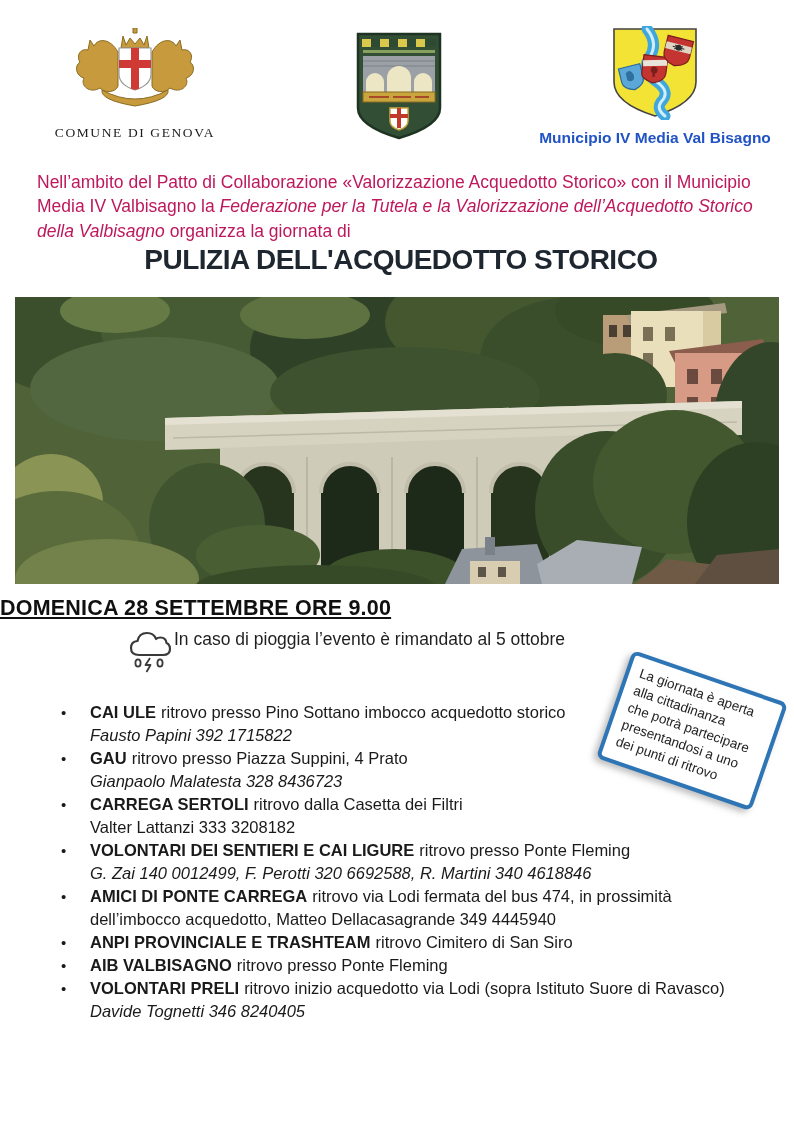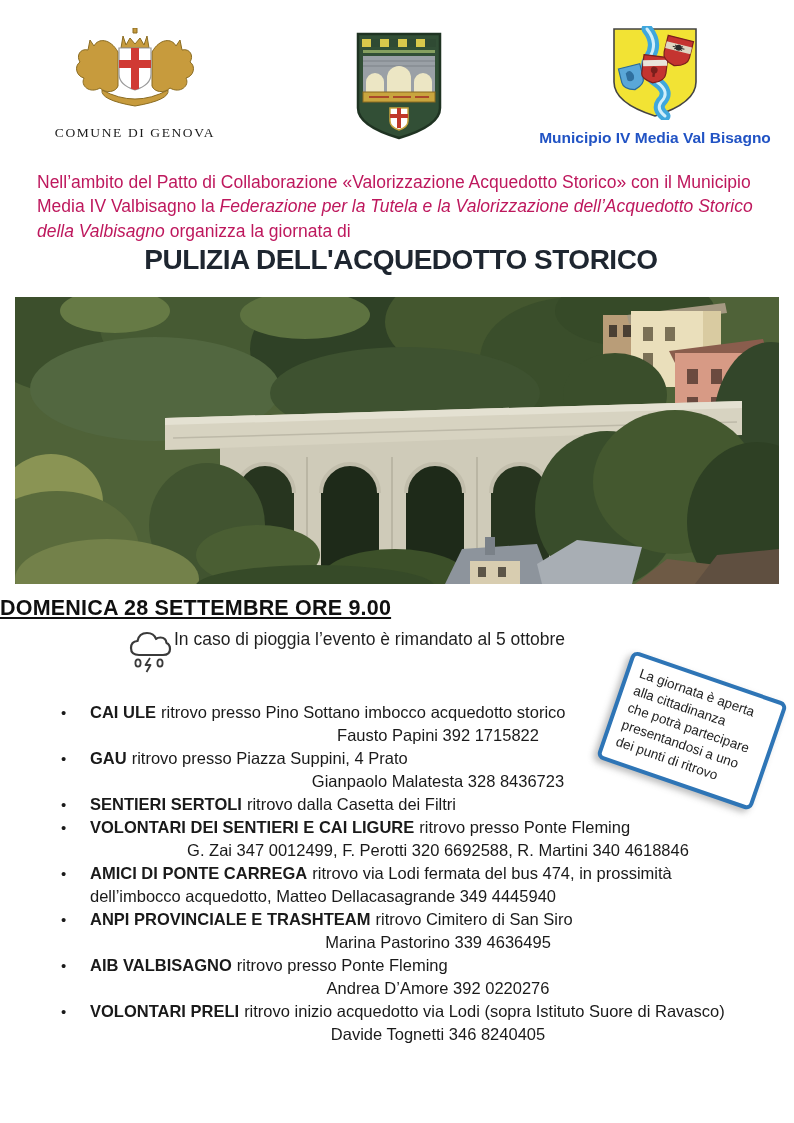--- a/index.html
+++ b/index.html
@@ -35,21 +35,21 @@
             border:4px solid #2e75b6;border-radius:7px;padding:7px 6px 9px 10px;
             box-shadow:-3px 4px 6px rgba(110,110,110,0.45);
             font-size:13.5px;line-height:18px;color:#1f1f1f;}
   .note-box div{white-space:nowrap;}
   
   .meetings{position:absolute;top:689px;left:48px;width:726px;margin:12px;padding:0;list-style:none;}
   .meetings li{position:relative;padding-left:30px;font-size:16.5px;line-height:23px;color:#1a1a1a;}
   .meetings li::before{content:"\2022";position:absolute;left:1px;top:0;font-size:15px;color:#1a1a1a;}
   .mp-org{font-weight:bold;}
   .mp-desc{margin-left:5px;}
-  .mp-line2.it{text-align:center;}
+  .mp-line2.it{font-style:italic;}
 </style>
 </head>
 <body>
 
 <div class="logo logo-genova">
   <svg width="150" height="90" viewBox="0 0 150 90">
 
     <path d="M42,62 Q75,80 108,62 Q110,72 75,78 Q40,72 42,62 Z" fill="#c79b3d" stroke="#8a6b20" stroke-width="1"></path>
 
     <path d="M58,24 C50,10 38,10 34,18 L30,12 L28,22 C20,20 16,28 20,34 C14,38 16,48 24,50 C20,58 30,66 40,60 C46,66 56,64 58,58 Z" fill="#c79b3d" stroke="#8a6b20" stroke-width="1"></path>
@@ -234,35 +234,34 @@
 <ul class="meetings">
   <li>
     <div><span class="mp-org">CAI ULE</span><span class="mp-desc">ritrovo presso Pino Sottano imbocco acquedotto storico</span></div>
     <div class="mp-line2 it">Fausto Papini 392 1715822</div>
   </li>
   <li>
     <div><span class="mp-org">GAU</span><span class="mp-desc">ritrovo presso Piazza Suppini, 4  Prato</span></div>
     <div class="mp-line2 it">Gianpaolo Malatesta 328 8436723</div>
   </li>
   <li>
-    <div><span class="mp-org">SENTIERI SERTOLI</span><span class="mp-desc">ritrovo dalla Casetta dei Filtri</span></div>
+    <div><span class="mp-org">CARREGA SERTOLI</span><span class="mp-desc">ritrovo dalla Casetta dei Filtri</span></div>
+    <div class="mp-line2">Valter Lattanzi 333 3208182</div>
   </li>
   <li>
     <div><span class="mp-org">VOLONTARI DEI SENTIERI E CAI LIGURE</span><span class="mp-desc">ritrovo presso Ponte Fleming</span></div>
-    <div class="mp-line2 it">G. Zai 347 0012499, F. Perotti  320 6692588, R. Martini 340 4618846</div>
+    <div class="mp-line2 it">G. Zai 140 0012499, F. Perotti  320 6692588, R. Martini 340 4618846</div>
   </li>
   <li>
     <div><span class="mp-org">AMICI DI PONTE CARREGA</span><span class="mp-desc">ritrovo via Lodi fermata del bus 474, in prossimità</span></div>
     <div class="mp-line2">dell’imbocco acquedotto, Matteo Dellacasagrande 349 4445940</div>
   </li>
   <li>
     <div><span class="mp-org">ANPI PROVINCIALE E TRASHTEAM</span><span class="mp-desc">ritrovo Cimitero di San Siro</span></div>
-    <div class="mp-line2 it">Marina Pastorino 339 4636495</div>
   </li>
   <li>
     <div><span class="mp-org">AIB VALBISAGNO</span><span class="mp-desc">ritrovo presso Ponte Fleming</span></div>
-    <div class="mp-line2 it">Andrea D’Amore  392 0220276</div>
   </li>
   <li>
     <div><span class="mp-org">VOLONTARI PRELI</span><span class="mp-desc">ritrovo inizio acquedotto via Lodi (sopra Istituto Suore di Ravasco)</span></div>
     <div class="mp-line2 it">Davide Tognetti 346 8240405</div>
   </li>
 </ul>
 
 </body></html>

